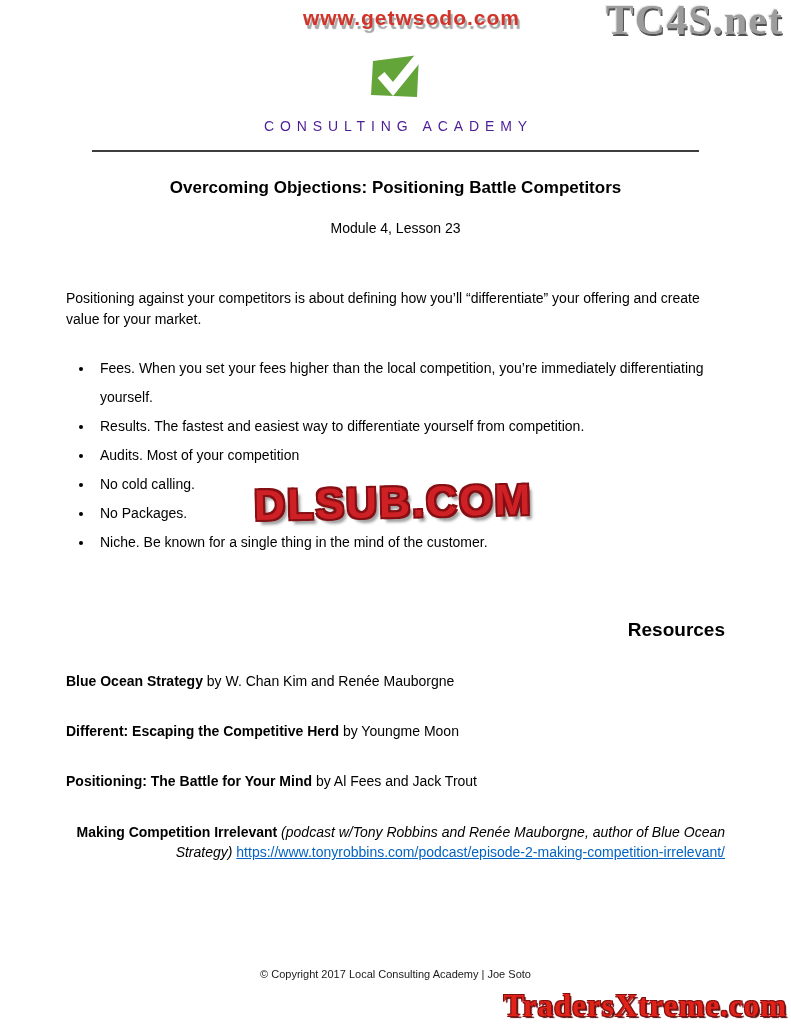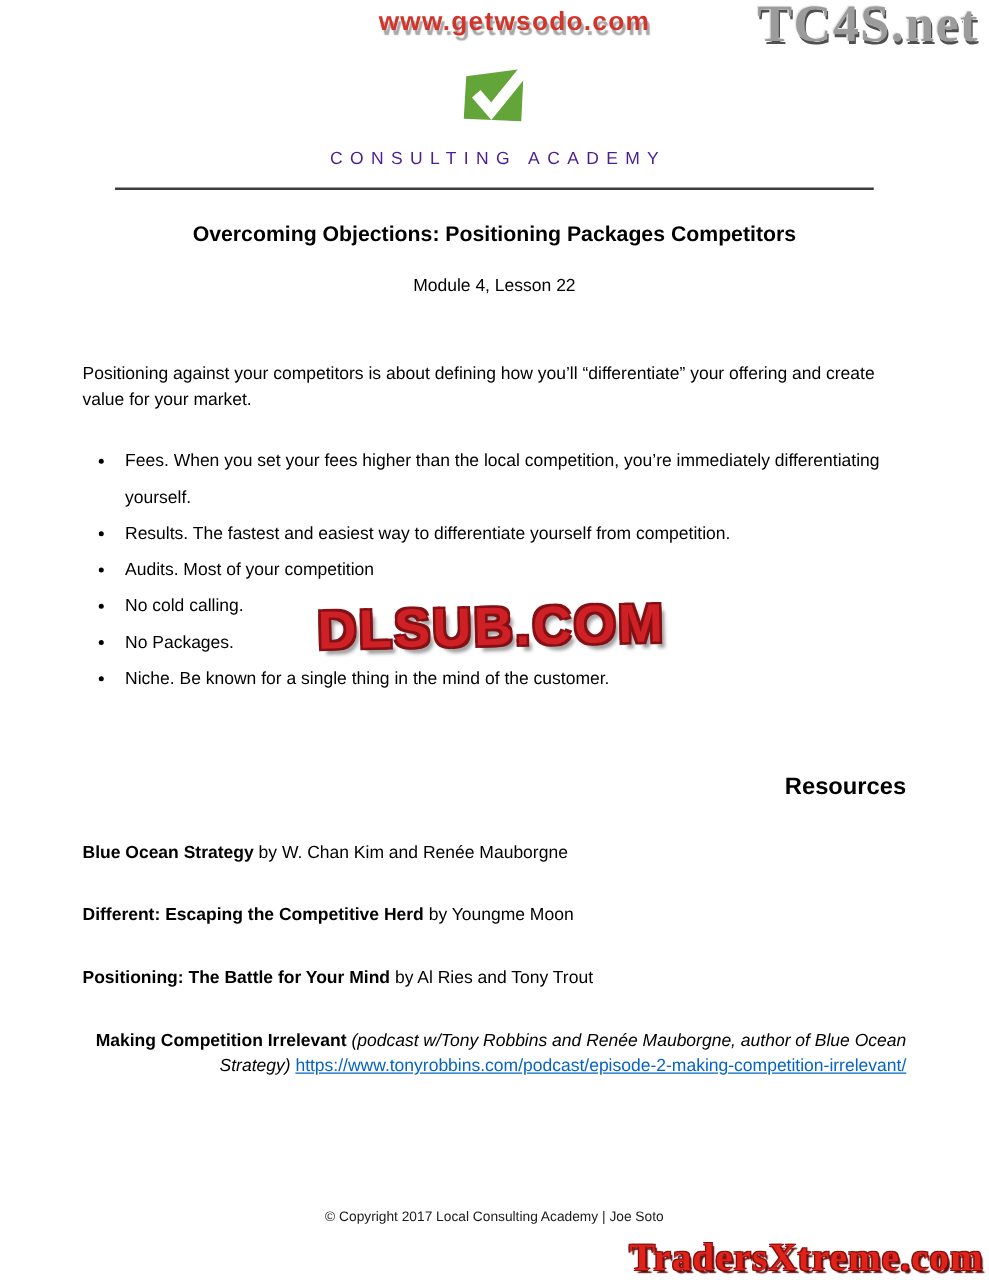--- a/index.html
+++ b/index.html
@@ -123,42 +123,42 @@
           <polygon points="5,11 51,5 49,47 3,45" fill="#64a53a"></polygon>
           <path d="M13 25 L25 39 L54 3" stroke="#ffffff" stroke-width="9" fill="none"></path>
         </svg>
       </span>
     </div>
     <div class="logo-sub">CONSULTING ACADEMY</div>
   </div>
 
   <hr class="rule">
 
-  <h1 class="doc-title">Overcoming Objections: Positioning Packages Competitors</h1>
-  <div class="doc-subtitle">Module 4, Lesson 22</div>
+  <h1 class="doc-title">Overcoming Objections: Positioning Battle Competitors</h1>
+  <div class="doc-subtitle">Module 4, Lesson 23</div>
 
   <div class="content">
     <p class="intro">Positioning against your competitors is about defining how you’ll “differentiate” your offering and create value for your market.</p>
 
     <ul class="diff-list">
       <li>Fees. When you set your fees higher than the local competition, you’re immediately differentiating yourself.</li>
       <li>Results. The fastest and easiest way to differentiate yourself from competition.</li>
       <li>Audits. Most of your competition</li>
       <li>No cold calling.</li>
       <li>No Packages.</li>
       <li>Niche. Be known for a single thing in the mind of the customer.</li>
     </ul>
 
     <h2 class="resources-head">Resources</h2>
 
     <p class="resource"><strong>Blue Ocean Strategy</strong><span> by W. Chan Kim and Renée Mauborgne</span></p>
 
     <p class="resource"><strong>Different: Escaping the Competitive Herd</strong><span> by Youngme Moon</span></p>
 
-    <p class="resource"><strong>Positioning: The Battle for Your Mind</strong><span> by Al Ries and Tony Trout</span></p>
+    <p class="resource"><strong>Positioning: The Battle for Your Mind</strong><span> by Al Fees and Jack Trout</span></p>
 
     <p class="podcast"><strong>Making Competition Irrelevant</strong><em> (podcast w/Tony Robbins and Renée Mauborgne, author of Blue Ocean Strategy) </em><a class="doc-link">https://www.tonyrobbins.com/podcast/episode-2-making-competition-irrelevant/</a></p>
   </div>
 
   <div class="wm-dlsub">DLSUB.COM</div>
 
   <div class="footer">© Copyright 2017 Local Consulting Academy | Joe Soto</div>
   <div class="wm-traders">TradersXtreme.com</div>
 
 </div>

